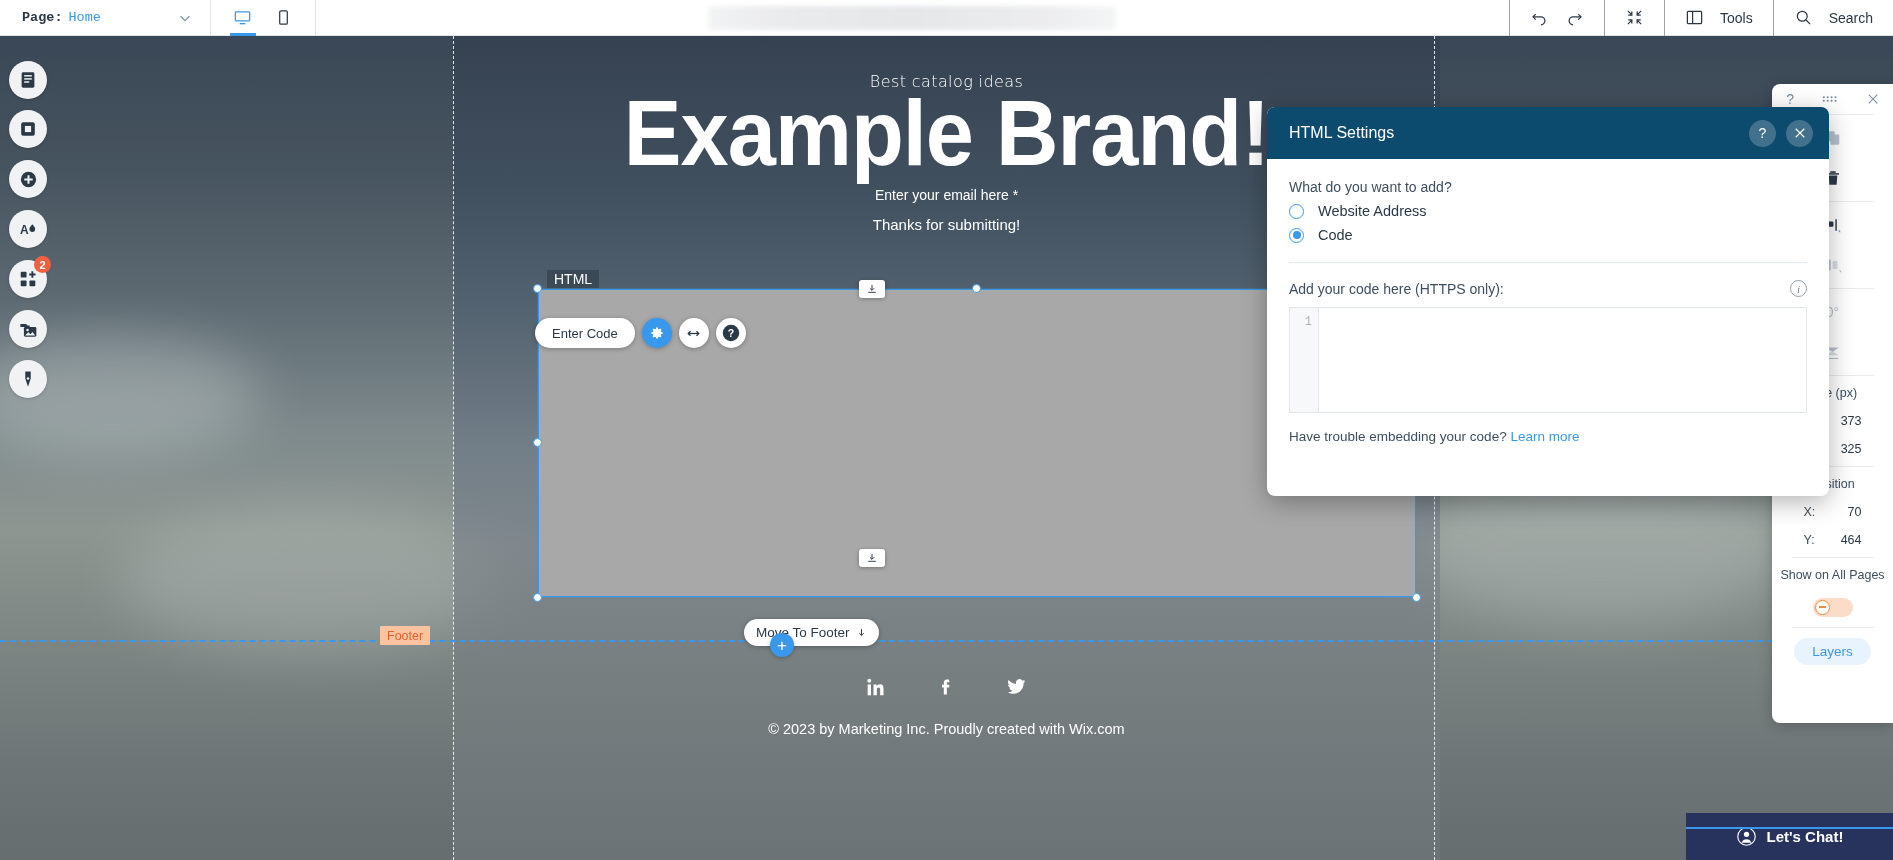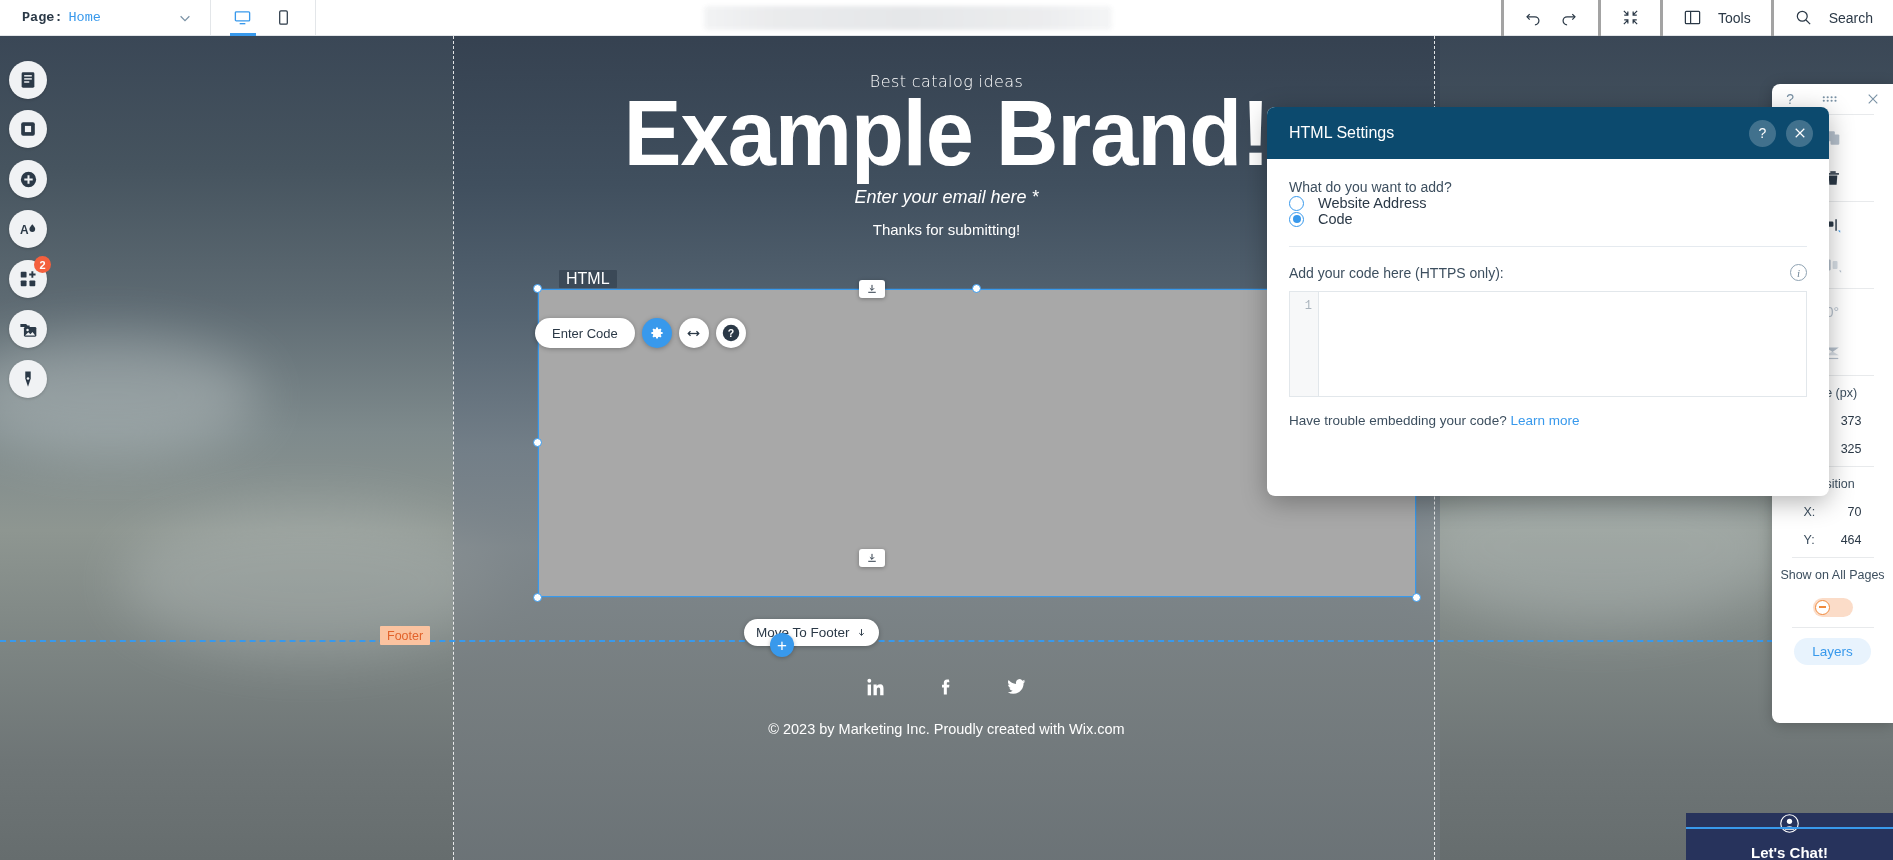--- a/index.html
+++ b/index.html
@@ -33,21 +33,21 @@
     width: 26px; height: 3px; background: #3899ec;
   }
   .tb-mid { flex: 1; display: flex; align-items: center; justify-content: center; }
   .tb-blurbar {
     width: 408px; height: 24px; border-radius: 4px;
     background: linear-gradient(90deg,#f2f3f4 0%, #e9eaec 18%, #e4e6e8 50%, #ebecee 82%, #f4f5f6 100%);
     filter: blur(2.2px); opacity: .95;
   }
   .tb-right { display: flex; align-items: stretch; height: 36px; }
   .tb-grp { display: flex; align-items: center; gap: 16px; padding: 0 20px; height: 36px; color: #2b3947; }
-  .tb-grp.brd { border-left: 3px solid #a3a3a3; }
+  .tb-grp.brd { border-left: 1px solid #a3a3a3; }
   .tb-txt { font-size: 14px; color: #2b3947; }
   .ic { display: inline-flex; align-items: center; justify-content: center; cursor: pointer; }
 
   
   .stage {
     position: absolute; top: 36px; left: 0; width: 1893px; height: 824px;
     background: #5b6b7a; overflow: hidden;
   }
   .canvas {
     position: absolute; top: 0; left: 453px; width: 987px; height: 824px;
@@ -88,21 +88,21 @@
     margin-top: 36px; font-size: 16px; color: #ffffff; letter-spacing: .4px;
     font-family: "DejaVu Sans", sans-serif; font-weight: 300;
   }
   .hero-title {
     margin-top: -4px; font-size: 92px; line-height: 1.02; color: #ffffff;
     font-family: "Liberation Sans Narrow", "Liberation Sans", sans-serif;
     font-weight: 700; letter-spacing: -1px; transform: scaleX(.94); transform-origin: center;
     white-space: nowrap;
   }
   .hero-formlbl {
-    margin-top: 6px; font-size: 18px; color: #ffffff; font-weight: 400; font-style: italic;
+    margin-top: 6px; font-size: 14px; color: #ffffff; font-weight: 400;
   }
   .hero-row {
     margin-top: 10px; display: flex; justify-content: center; align-items: center; gap: 8px;
   }
   .hero-input {
     width: 260px; height: 44px; background: #a9b1bb; border: 1px solid #cfd4da;
     outline: none; color: #2b3947; padding: 0 10px; font-size: 13px;
   }
   .hero-btn {
     width: 110px; height: 46px; background: #27335c; color: #ffffff;
@@ -113,22 +113,22 @@
     margin-top: 13px; font-size: 15px; color: #ffffff;
   }
 
   
   .sel-wrap { position: absolute; left: 85px; top: 253px; width: 878px; height: 308px; z-index: 14; }
   .sel-box {
     position: absolute; inset: 0; background: #a8a8a8;
     border: 1px solid #3899ec; box-shadow: 0 0 0 1px rgba(56,153,236,.25);
   }
   .sel-tag {
-    position: absolute; left: 21px; top: -19px; height: 18px; padding: 0 7px;
-    background: rgba(43,57,71,.55); color: #ffffff; font-size: 16px;
+    position: absolute; left: 9px; top: -19px; height: 18px; padding: 0 7px;
+    background: rgba(43,57,71,.55); color: #ffffff; font-size: 14px;
     display: flex; align-items: center; border-radius: 1px;
   }
   .handle {
     position: absolute; width: 9px; height: 9px; border-radius: 50%;
     background: #ffffff; border: 1px solid #3899ec; z-index: 3;
   }
   .h-tl { left: -5px; top: -5px; }
   .h-tc { left: 50%; margin-left: -5px; top: -5px; }
   .h-ml { left: -5px; top: 50%; margin-top: -5px; }
   .h-mr { right: -5px; top: 50%; margin-top: -5px; }
@@ -181,21 +181,21 @@
 
   
   .site-footer { position: absolute; left: 0; top: 640px; width: 987px; text-align: center; z-index: 6; }
   .socials { display: flex; justify-content: center; gap: 50px; color: #ffffff; }
   .copy { margin-top: 24px; font-size: 14.5px; color: #ffffff; }
 
   
   .chat {
     position: absolute; right: 0; bottom: 0; width: 207px; height: 47px;
     background: #27335c; display: flex; align-items: center; justify-content: center; gap: 10px;
-    color: #ffffff; font-size: 15px; font-weight: 700; z-index: 40; cursor: pointer; flex-direction: column;
+    color: #ffffff; font-size: 15px; font-weight: 700; z-index: 40; cursor: pointer;
   }
   .chat-line { position: absolute; right: 0; bottom: 31px; width: 207px; height: 2px; background: #3899ec; z-index: 41; }
 
   
   .rail { position: absolute; left: 0; top: 36px; width: 47px; height: 824px; z-index: 45; }
   .rail-btn {
     position: absolute; left: 9px; width: 38px; height: 38px; border-radius: 50%;
     background: #f0f2f4; display: flex; align-items: center; justify-content: center;
     color: #2b3947; cursor: pointer; box-shadow: 0 1px 3px rgba(0,0,0,.18);
   }
@@ -245,21 +245,21 @@
     padding: 0 16px 0 22px; color: #ffffff;
   }
   .dlg-title { font-size: 16px; font-weight: 400; }
   .dlg-head-actions { margin-left: auto; display: flex; align-items: center; gap: 10px; }
   .dlg-circ {
     width: 27px; height: 27px; border-radius: 50%; background: rgba(255,255,255,.22);
     display: flex; align-items: center; justify-content: center; color: #ffffff; cursor: pointer; font-size: 14px;
   }
   .dlg-body { padding: 20px 22px 0 22px; }
   .dlg-q { font-size: 14px; color: #3d4f5f; }
-  .radio-row { display: flex; align-items: center; gap: 14px; margin-top: 0; cursor: pointer; }
+  .radio-row { display: flex; align-items: center; gap: 14px; margin-top: 8px; cursor: pointer; }
   .radio {
     width: 15px; height: 15px; border-radius: 50%; border: 1.6px solid #3899ec;
     display: flex; align-items: center; justify-content: center; flex: none;
   }
   .radio.on::after { content: ""; width: 8px; height: 8px; border-radius: 50%; background: #3899ec; }
   .radio-lbl { font-size: 14.5px; color: #2b3947; }
   .dlg-hr { margin-top: 19px; height: 1px; background: #e5eaef; }
   .code-lbl-row { display: flex; align-items: center; margin-top: 17px; }
   .code-lbl { font-size: 14px; color: #3d4f5f; }
   .info-i {

